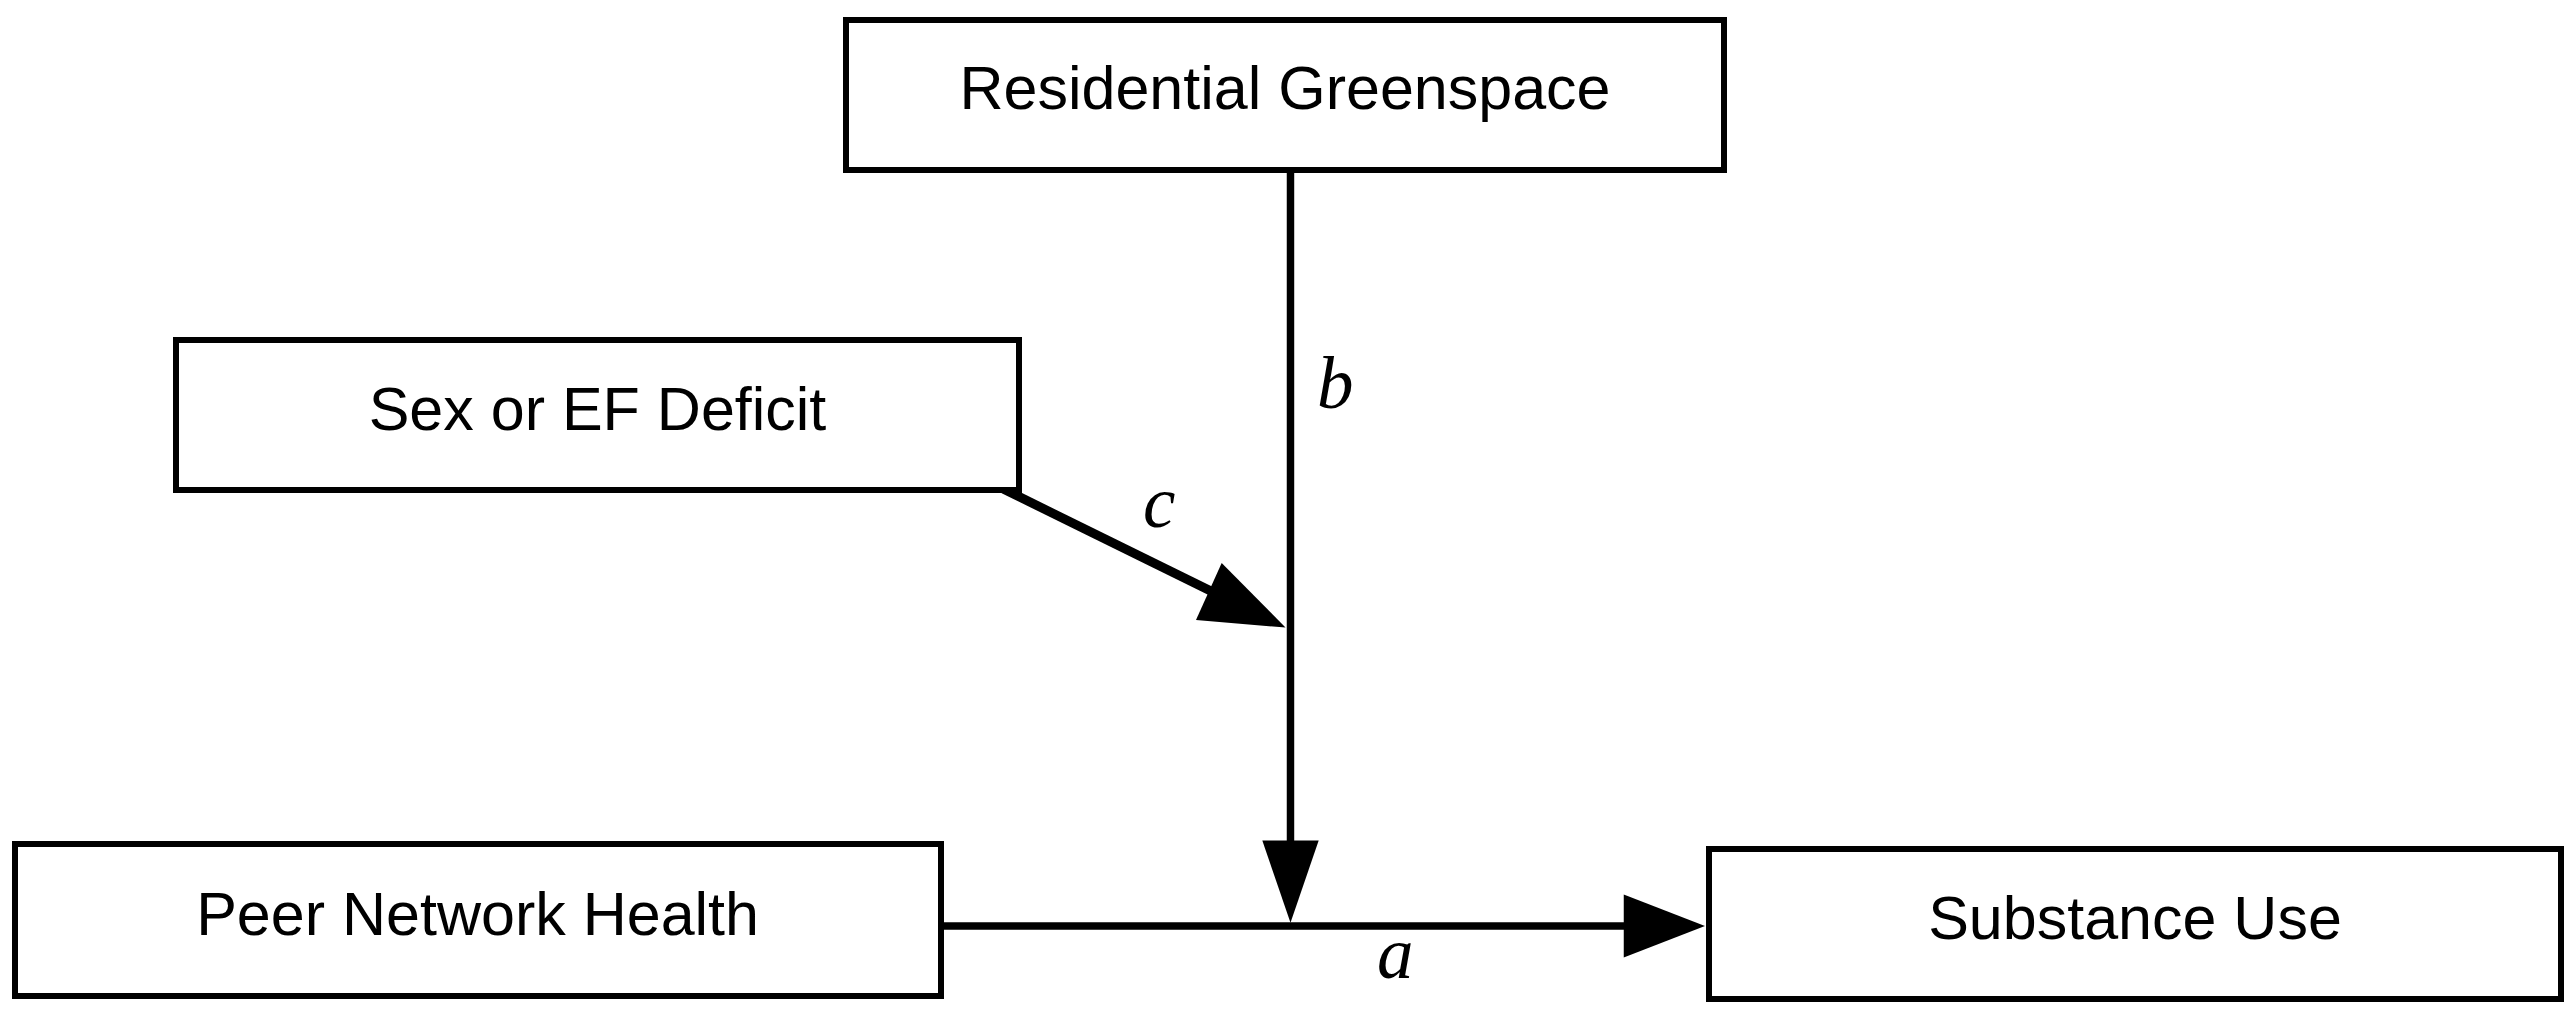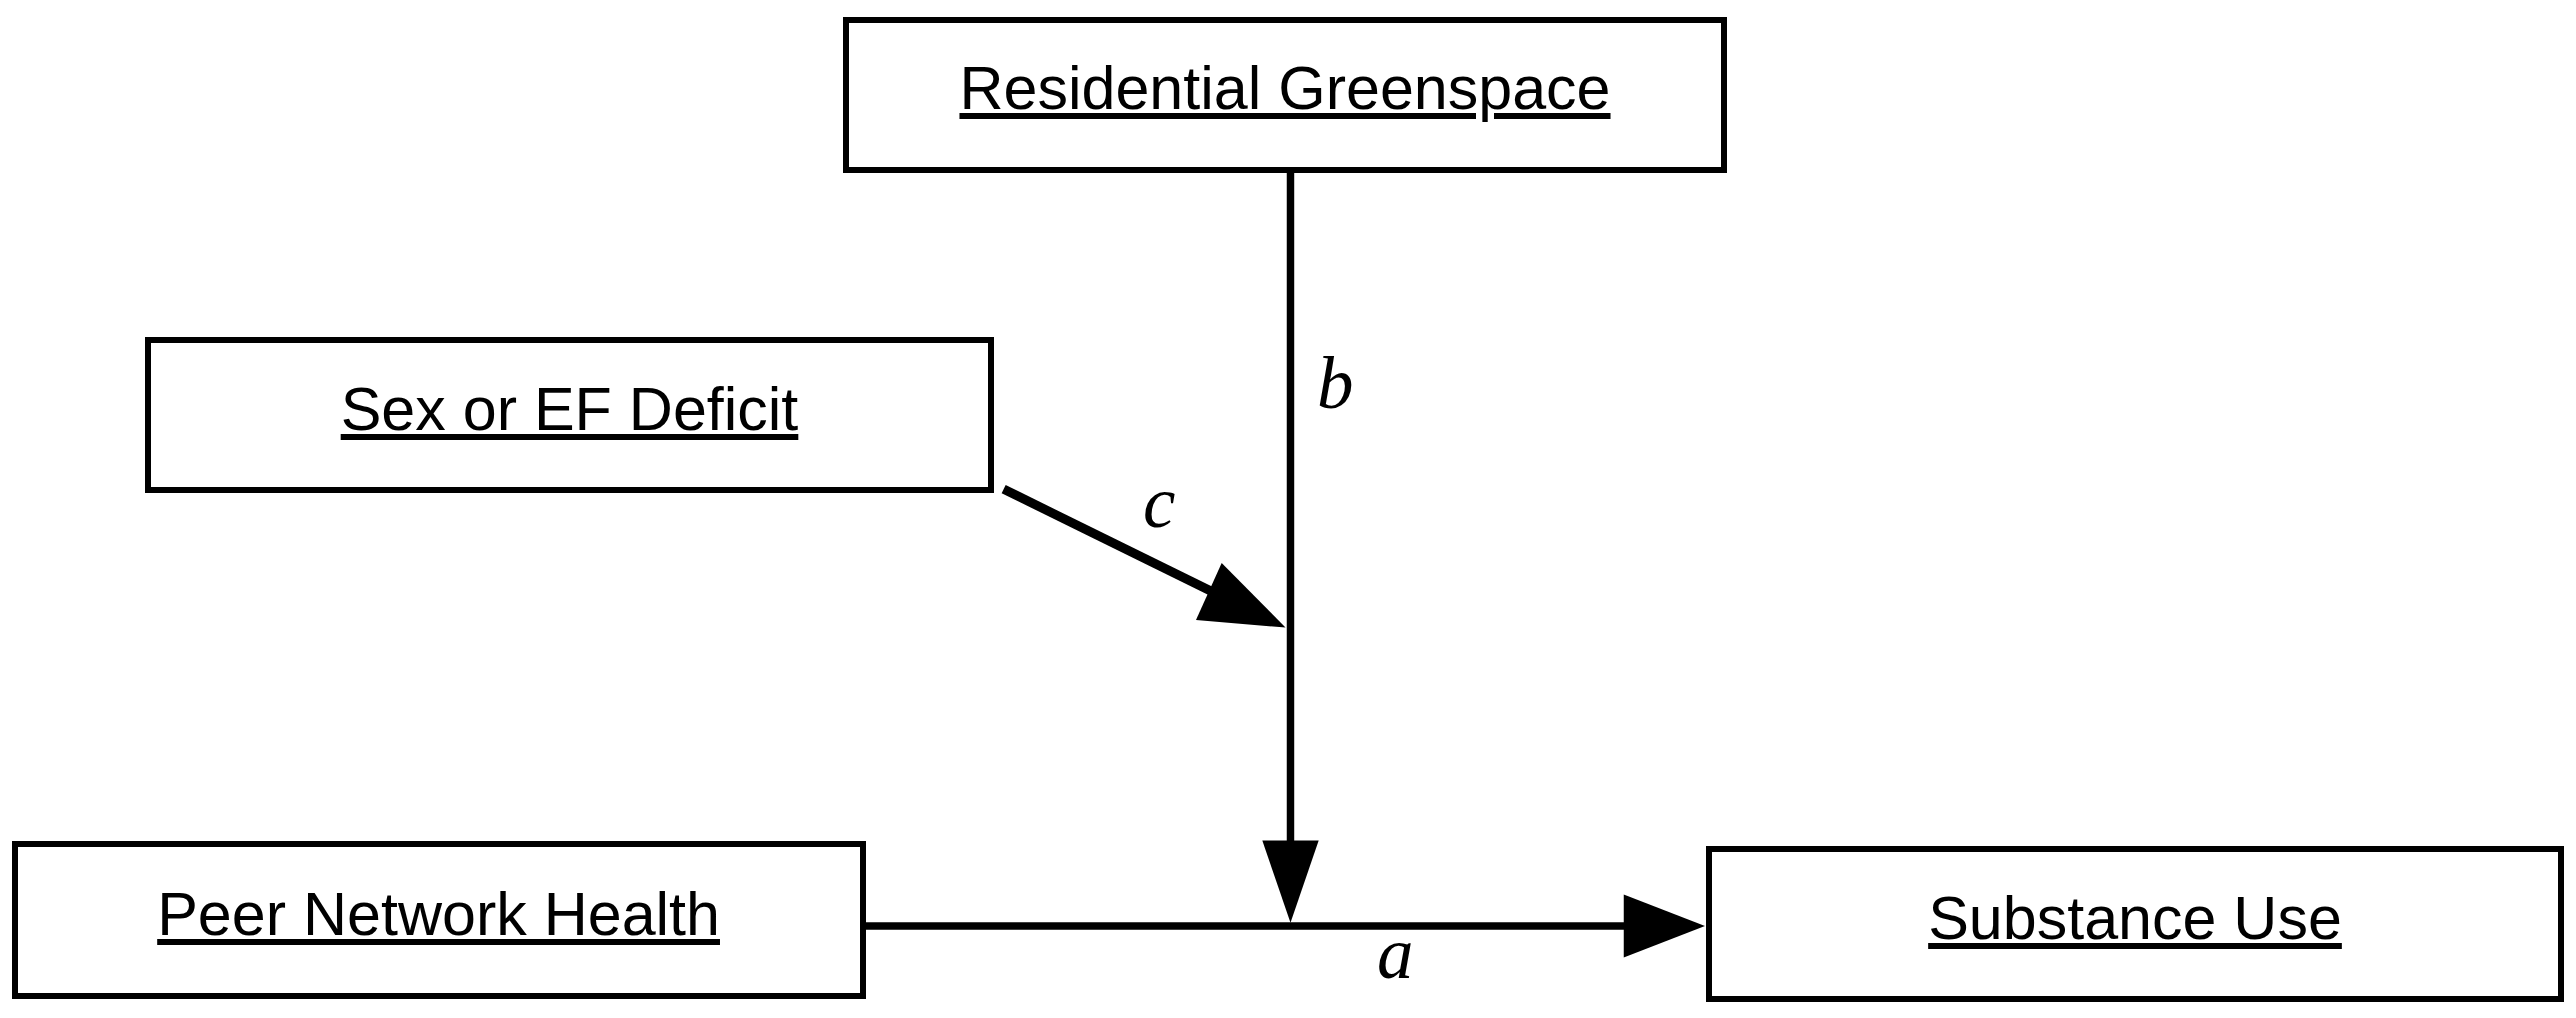--- a/index.html
+++ b/index.html
@@ -21,25 +21,24 @@
     border: 6.6px solid #000000;
     background: #ffffff;
     display: flex;
     align-items: center;
     justify-content: center;
     text-align: center;
     font-size: 61px;
     line-height: 1;
     color: #000000;
     padding-bottom: 11.6px;
-    text-decoration: underline;
   }
   #node-residential { left: 843px; top: 16.6px;  width: 884px; height: 156px; }
-  #node-sex-ef      { left: 145px;  top: 337px; width: 849px; height: 156px; }
-  #node-peer        { left: 11.6px;   top: 841px; width: 854px; height: 158px; }
+  #node-sex-ef      { left: 173px;  top: 337px; width: 849px; height: 156px; }
+  #node-peer        { left: 11.6px;   top: 841px; width: 932px; height: 158px; }
   #node-substance   { left: 1706px; top: 846px; width: 858px; height: 156px; }
 
   #edges-svg {
     position: absolute;
     left: 0;
     top: 0;
     width: 2576px;
     height: 1018px;
   }
   .edge-line {

